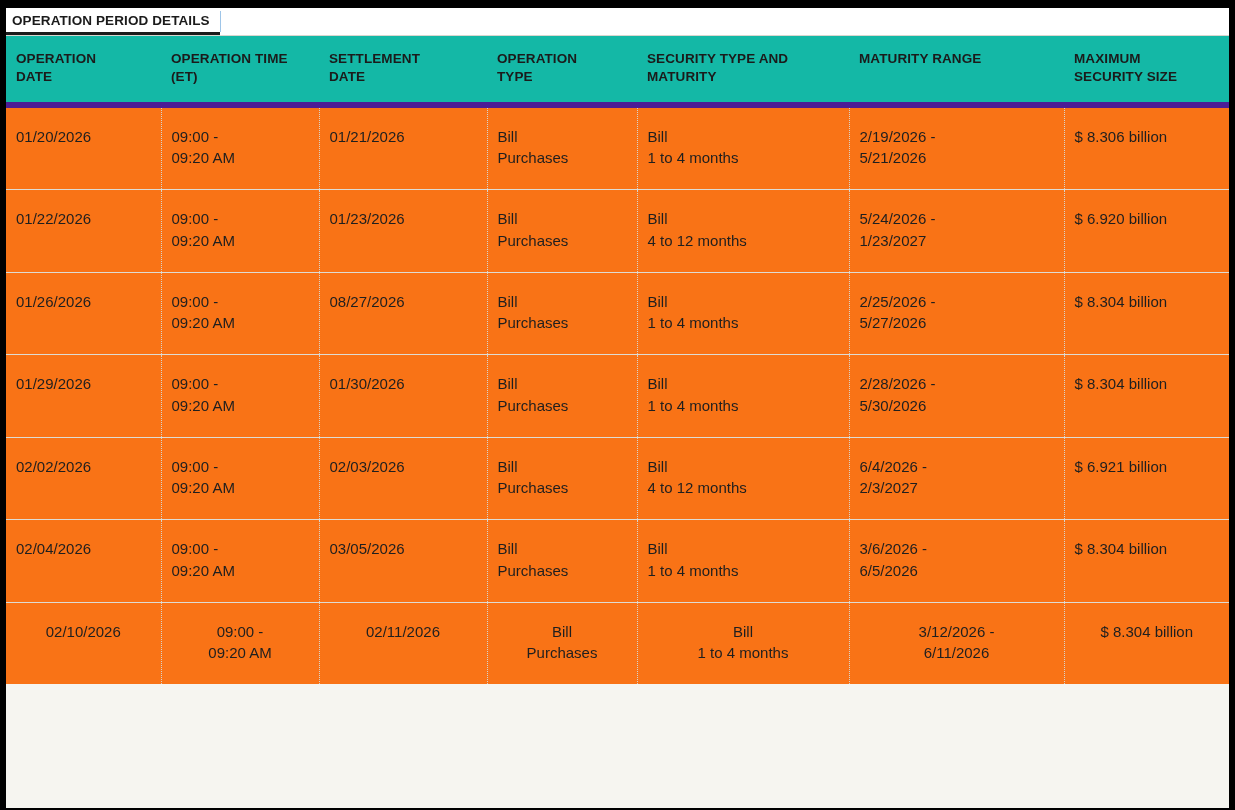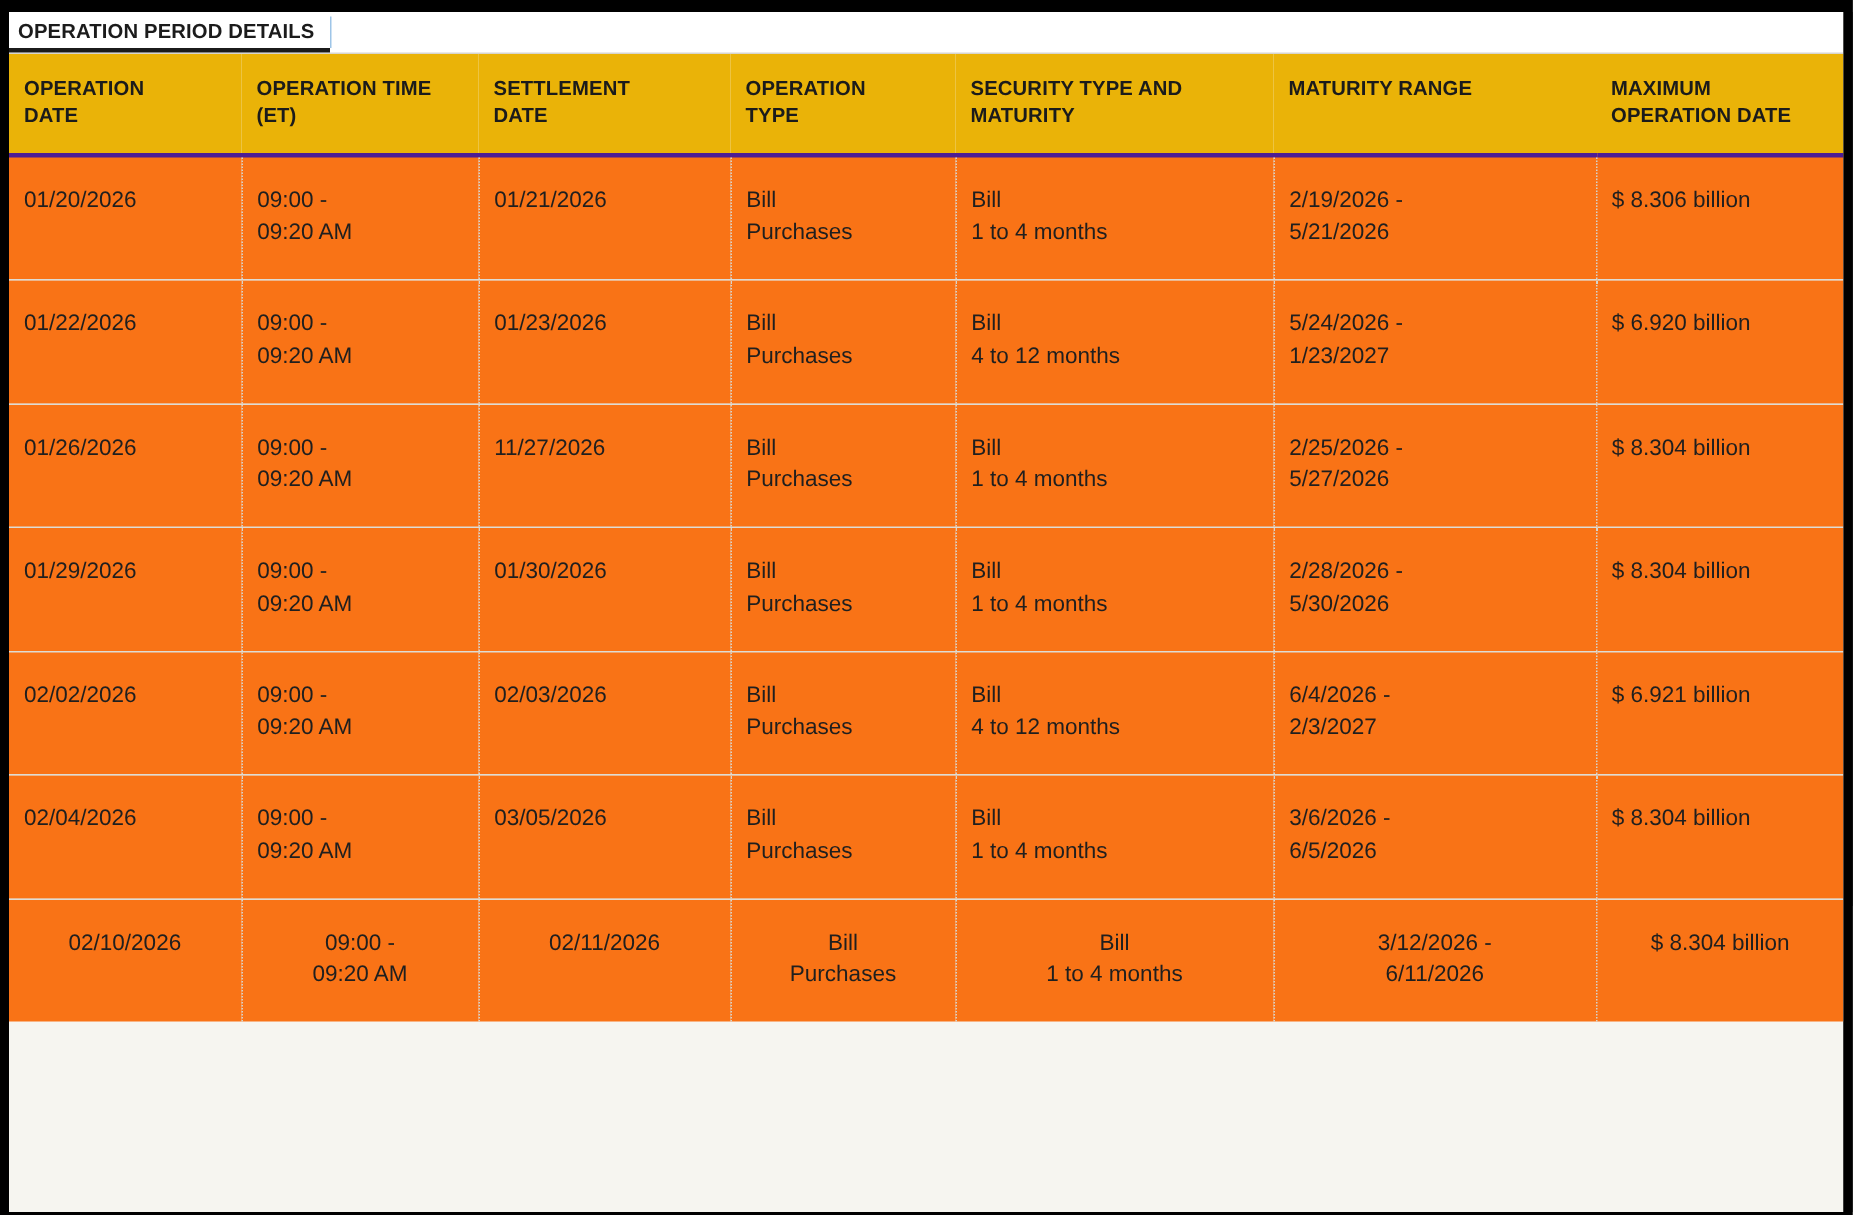--- a/index.html
+++ b/index.html
@@ -72,22 +72,22 @@
   }
   table.sched thead th {
     text-align: left;
     vertical-align: top;
     font-size: 13.5px;
     font-weight: bold;
     color: #1b1b1b;
     line-height: 1.32;
     letter-spacing: 0.1px;
     padding: 14px 10px 16px 10px;
-    background: #eab308;
-    border-bottom: 3px solid #4c1d95;
+    background: #14b8a6;
+    border-bottom: 6px solid #4c1d95;
   }
   table.sched tbody td {
     font-size: 15px;
     color: #1f1f1f;
     line-height: 1.45;
     vertical-align: top;
     padding: 18px 10px 20px 10px;
     border-bottom: 1px solid #dedcd4;
     border-right: 1px dotted #d6d4cc;
     background: #f97316;
@@ -157,21 +157,21 @@
             </th>
             <th>
               <span class="cell-line">SECURITY TYPE AND</span>
               <span class="cell-line">MATURITY</span>
             </th>
             <th>
               <span class="cell-line">MATURITY RANGE</span>
             </th>
             <th>
               <span class="cell-line">MAXIMUM</span>
-              <span class="cell-line">OPERATION DATE</span>
+              <span class="cell-line">SECURITY SIZE</span>
             </th>
           </tr>
         </thead>
         <tbody>
           <tr>
             <td>
                 <span class="cell-line">01/20/2026</span>
               </td>
             <td>
                 <span class="cell-line">09:00 -</span>
@@ -225,21 +225,21 @@
           </tr>
           <tr>
             <td>
                 <span class="cell-line">01/26/2026</span>
               </td>
             <td>
                 <span class="cell-line">09:00 -</span>
                 <span class="cell-line">09:20 AM</span>
               </td>
             <td>
-                <span class="cell-line">11/27/2026</span>
+                <span class="cell-line">08/27/2026</span>
               </td>
             <td>
                 <span class="cell-line">Bill</span>
                 <span class="cell-line">Purchases</span>
               </td>
             <td>
                 <span class="cell-line">Bill</span>
                 <span class="cell-line">1 to 4 months</span>
               </td>
             <td>

